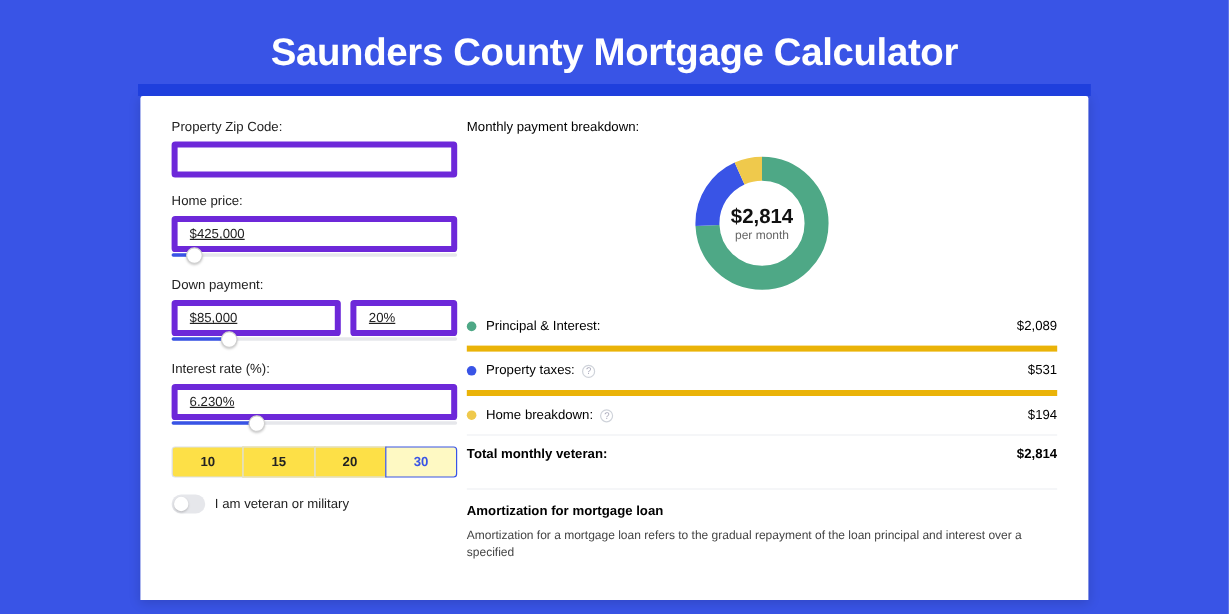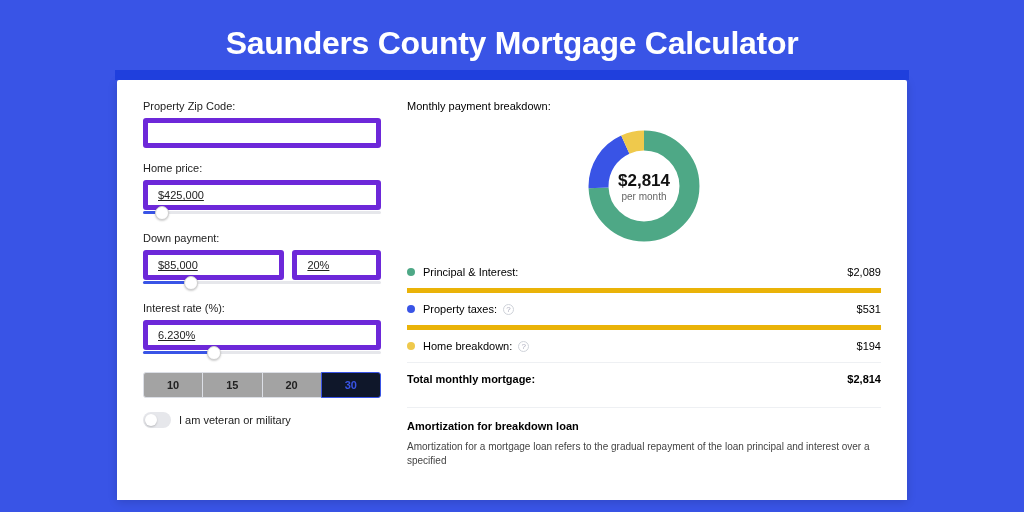--- a/index.html
+++ b/index.html
@@ -1,36 +1,36 @@
 <!DOCTYPE html>
 <html><head>
 <meta charset="utf-8">
 <style>
   * { box-sizing: border-box; margin: 0; padding: 0; font-family: -apple-system, BlinkMacSystemFont, "Segoe UI", Arial, sans-serif; }
   body { width: 1024px; height: 512px; background: #3954e6; overflow: hidden; }
   .title { color: #fff; text-align: center; font-size: 32px; font-weight: 700; padding: 25px 0 18px; letter-spacing: -0.3px; border-radius: 20px; }
-  .panel { background: #fff; width: 790px; margin: 0 auto; height: 420px; border-radius: 2px 2px 0 0; padding: 20px 26px 0; display: flex; gap: 26px; box-shadow: 0 2px 10px rgba(0,0,0,.15); position: relative; }
+  .panel { background: #fff; width: 790px; margin: 0 auto; height: 420px; border-radius: 2px 2px 0 0; padding: 20px 26px 0; display: flex; gap: 8px; box-shadow: 0 2px 10px rgba(0,0,0,.15); position: relative; }
   .panel::before{ content:""; position:absolute; left:-2px; right:-2px; top:-10px; height:10px; background:#1f3fdd; }
   .left { width: 238px; }
   .right { flex: 1; }
   .label { font-size: 11px; color: #222; margin-bottom: 6px; }
   .input { width: 100%; height: 30px; border: 5px solid #6d28d9; border-radius: 3px; padding: 0 10px; font-size: 11px; color: #222; outline: none; text-decoration: underline; }
   .input::placeholder { color:#aaa; }
   .field { margin-bottom: 14px; position: relative; }
   .field.with-slider { margin-bottom: 22px; }
   .slider-track { position: absolute; left:0; right:0; bottom:-4px; height:3px; background:#e6e7eb; border-radius:2px; }
   .slider-fill { position:absolute; left:0; top:0; bottom:0; background:#3954e6; border-radius:2px; }
   .slider-thumb { position:absolute; top:50%; transform:translate(-50%,-50%); width:14px; height:14px; background:#fff; border:1px solid #d0d0d0; border-radius:50%; box-shadow:0 1px 2px rgba(0,0,0,.2); }
   .dprow { display:flex; gap:8px; }
   .dprow .input:first-child{ flex:1.9; } .dprow .input:last-child{ flex:1; }
   .periods { display:flex; gap:0; }
-  .period { flex:1; border:1px solid #dcdfe6; margin-left:-1px; height:26px; font-size:11px; font-weight:600; color:#222; background:#a3a3a3; display:flex; align-items:center; justify-content:center; cursor:pointer; }
+  .period { flex:1; border:1px solid #dcdfe6; margin-left:-1px; height:26px; font-size:11px; font-weight:600; color:#222; background:#fde047; display:flex; align-items:center; justify-content:center; cursor:pointer; }
   .period:first-child{ margin-left:0; border-radius:3px 0 0 3px; }
   .period:last-child{ border-radius:0 3px 3px 0; }
-  .period.active { background:#0f172a; border-color:#3954e6; color:#3954e6; position:relative; z-index:1; }
+  .period.active { background:#fef9c3; border-color:#3954e6; color:#3954e6; position:relative; z-index:1; }
   .vet { display:flex; align-items:center; gap:8px; margin-top:14px; }
   .toggle { width:28px; height:16px; background:#e6e7eb; border-radius:10px; position:relative; }
   .toggle::after{ content:""; position:absolute; left:2px; top:2px; width:12px; height:12px; background:#fff; border-radius:50%; box-shadow:0 1px 2px rgba(0,0,0,.2); }
   .vet span{ font-size:11px; color:#222; }
 
   .breakdown-head{ font-size:11px; font-weight:400; margin-bottom:10px; }
   .donut-wrap{ display:flex; justify-content:center; padding: 4px 0 10px; }
   .donut { width: 120px; height:120px; position:relative; }
   .donut svg { transform: rotate(-90deg); }
   .donut-center{ position:absolute; inset:0; display:flex; flex-direction:column; align-items:center; justify-content:center; }
@@ -127,21 +127,21 @@
           <span class="val">$531</span>
         </div>
         <div class="row">
           <span class="dot" style="background: rgb(239, 201, 76);"></span>
           <span>Home breakdown:</span>
           <span class="info">?</span>
           <span class="val">$194</span>
         </div>
       </div>
     <div class="row total">
-      <span>Total monthly mortgage:</span>
+      <span>Total monthly veteran:</span>
       <span class="val">$2,814</span>
     </div>
     <div class="amort">
-      <h3>Amortization for breakdown loan</h3>
+      <h3>Amortization for mortgage loan</h3>
       <p>Amortization for a mortgage loan refers to the gradual repayment of the loan principal and interest over a specified</p>
     </div>
   </div>
 </div>
 
 </body></html>

